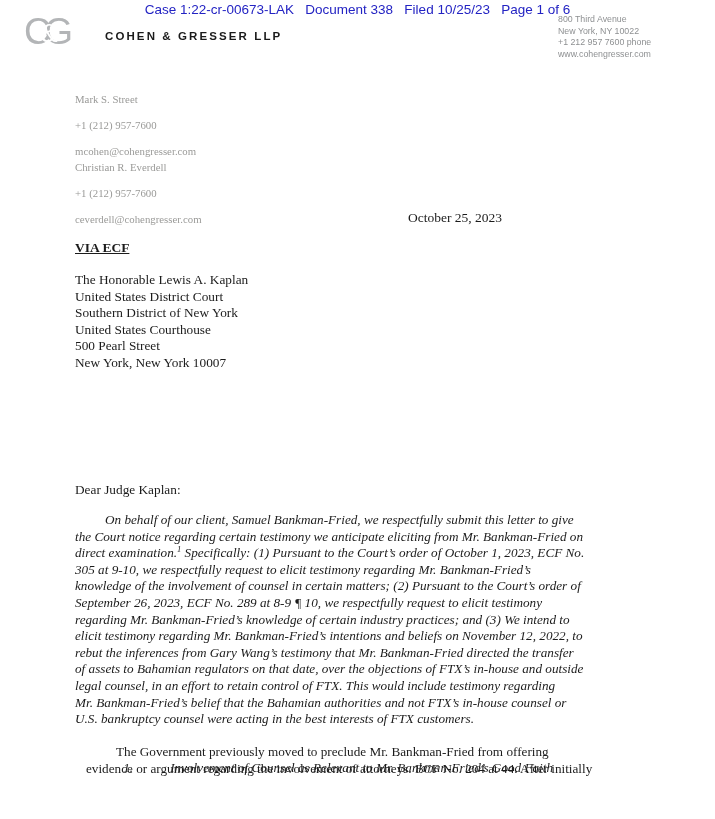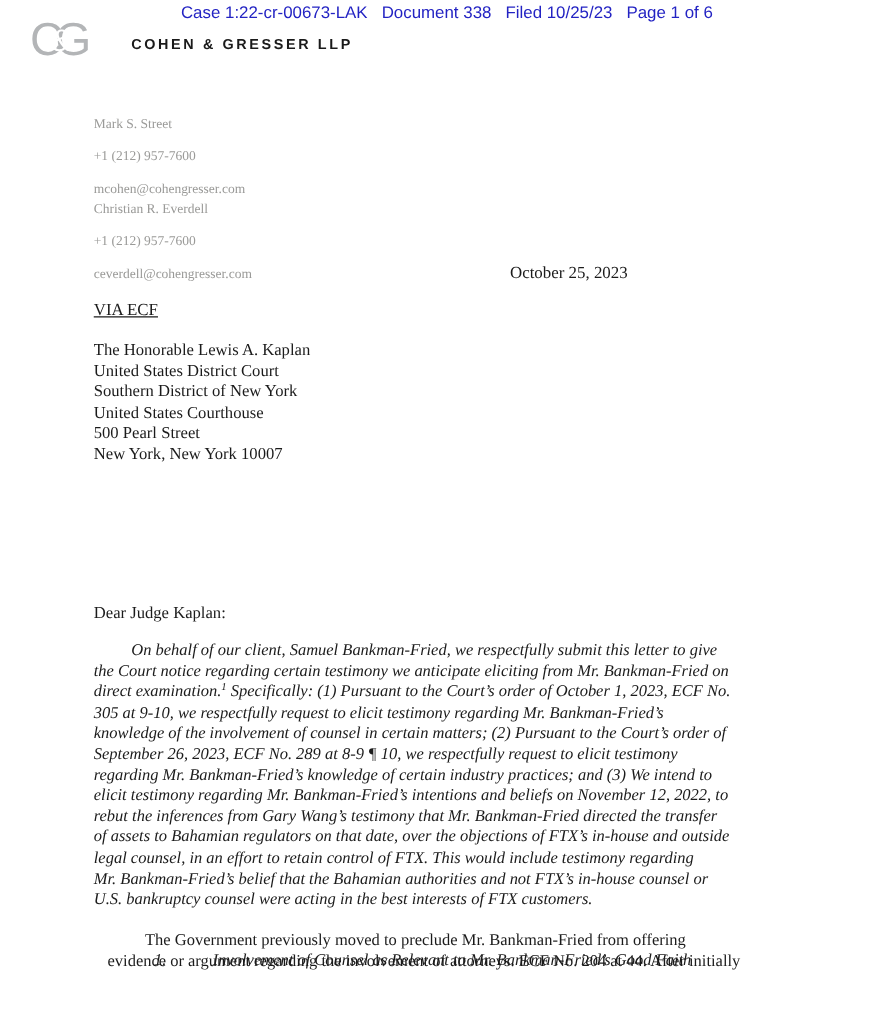--- a/index.html
+++ b/index.html
@@ -78,21 +78,21 @@
   
   .letter-date {
     position: absolute;
     left: 408px; top: 210px;
     font-size: 13.5px;
   }
   .via-ecf {
     position: absolute;
     left: 75px; top: 240px;
     font-size: 13.5px;
-    font-weight: 400;
+    font-weight: 700;
     text-decoration: underline;
   }
   .recipient {
     position: absolute;
     left: 75px; top: 272px;
     font-size: 13.3px;
     line-height: 16.6px;
     white-space: pre-line;
   }
   .re-line {
@@ -142,20 +142,24 @@
   <div class="ecf-stamp">Case 1:22-cr-00673-LAK   Document 338   Filed 10/25/23   Page 1 of 6</div>
 
   <div class="logo">
     <span class="logo-letter logo-c">C</span>
     <span class="logo-letter logo-g">G</span>
     <span class="logo-amp">&amp;</span>
   </div>
 
   <div class="firm-name">COHEN &amp; GRESSER LLP</div>
 
+  <div class="firm-address">800 Third Avenue
+New York, NY 10022
++1 212 957 7600 phone
+www.cohengresser.com</div>
 
   <div class="attorney-block attorney-1">
     <div>Mark S. Street</div>
     <div>+1 (212) 957-7600</div>
     <div>mcohen@cohengresser.com</div>
   </div>
 
   <div class="attorney-block attorney-2">
     <div>Christian R. Everdell</div>
     <div>+1 (212) 957-7600</div>

